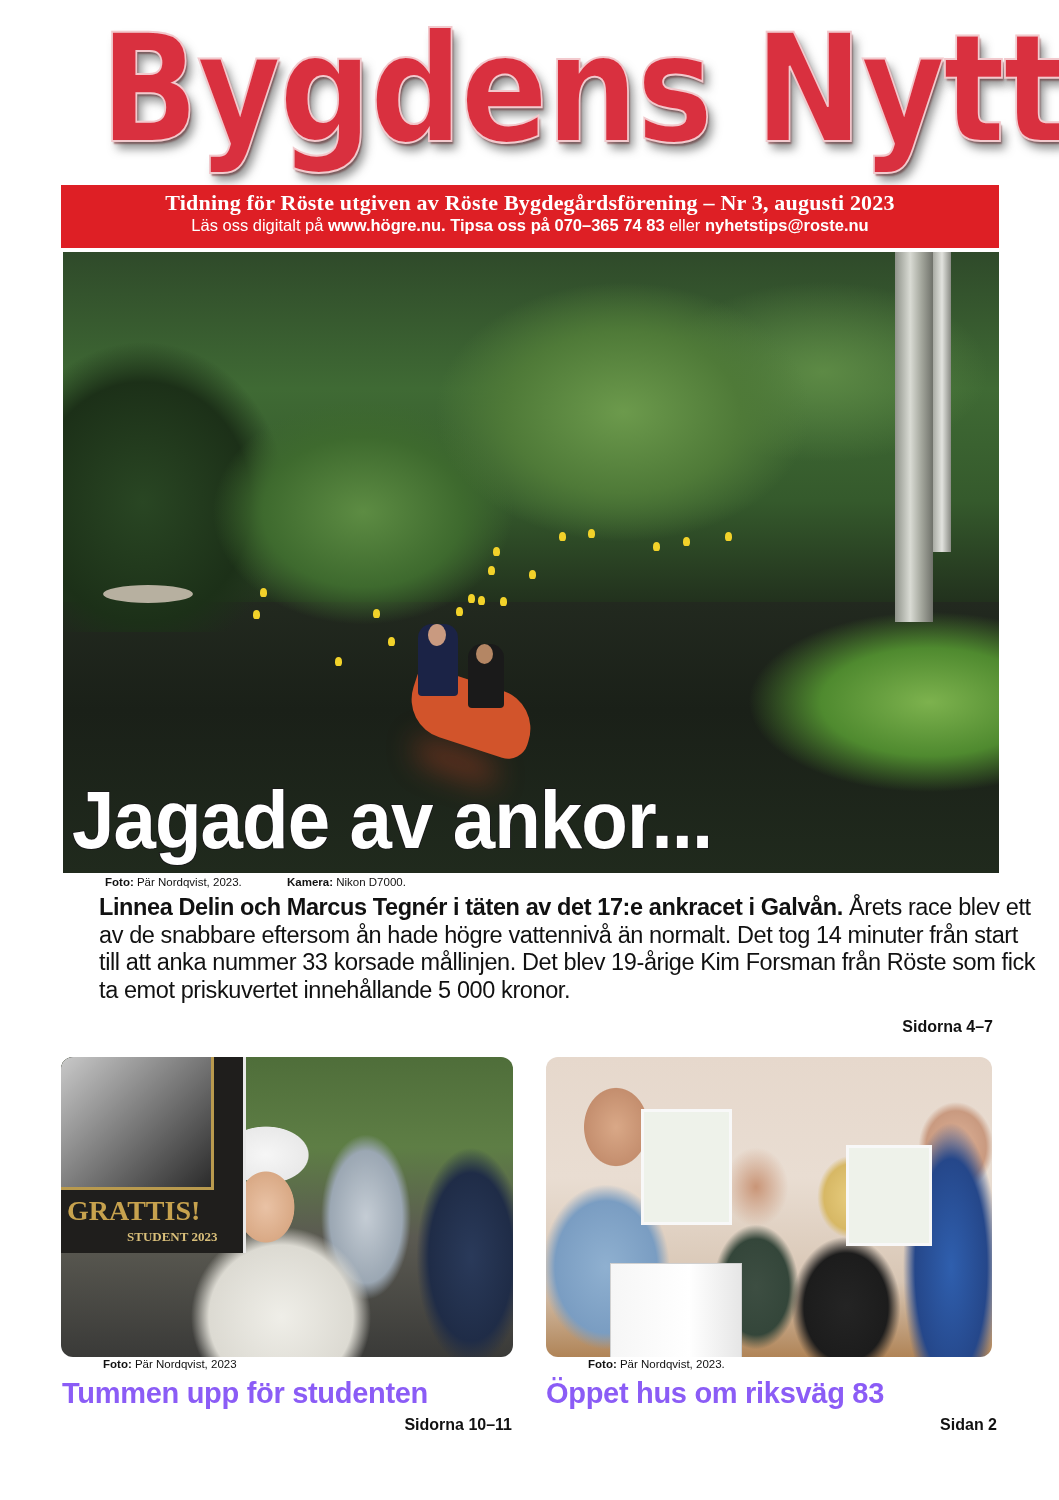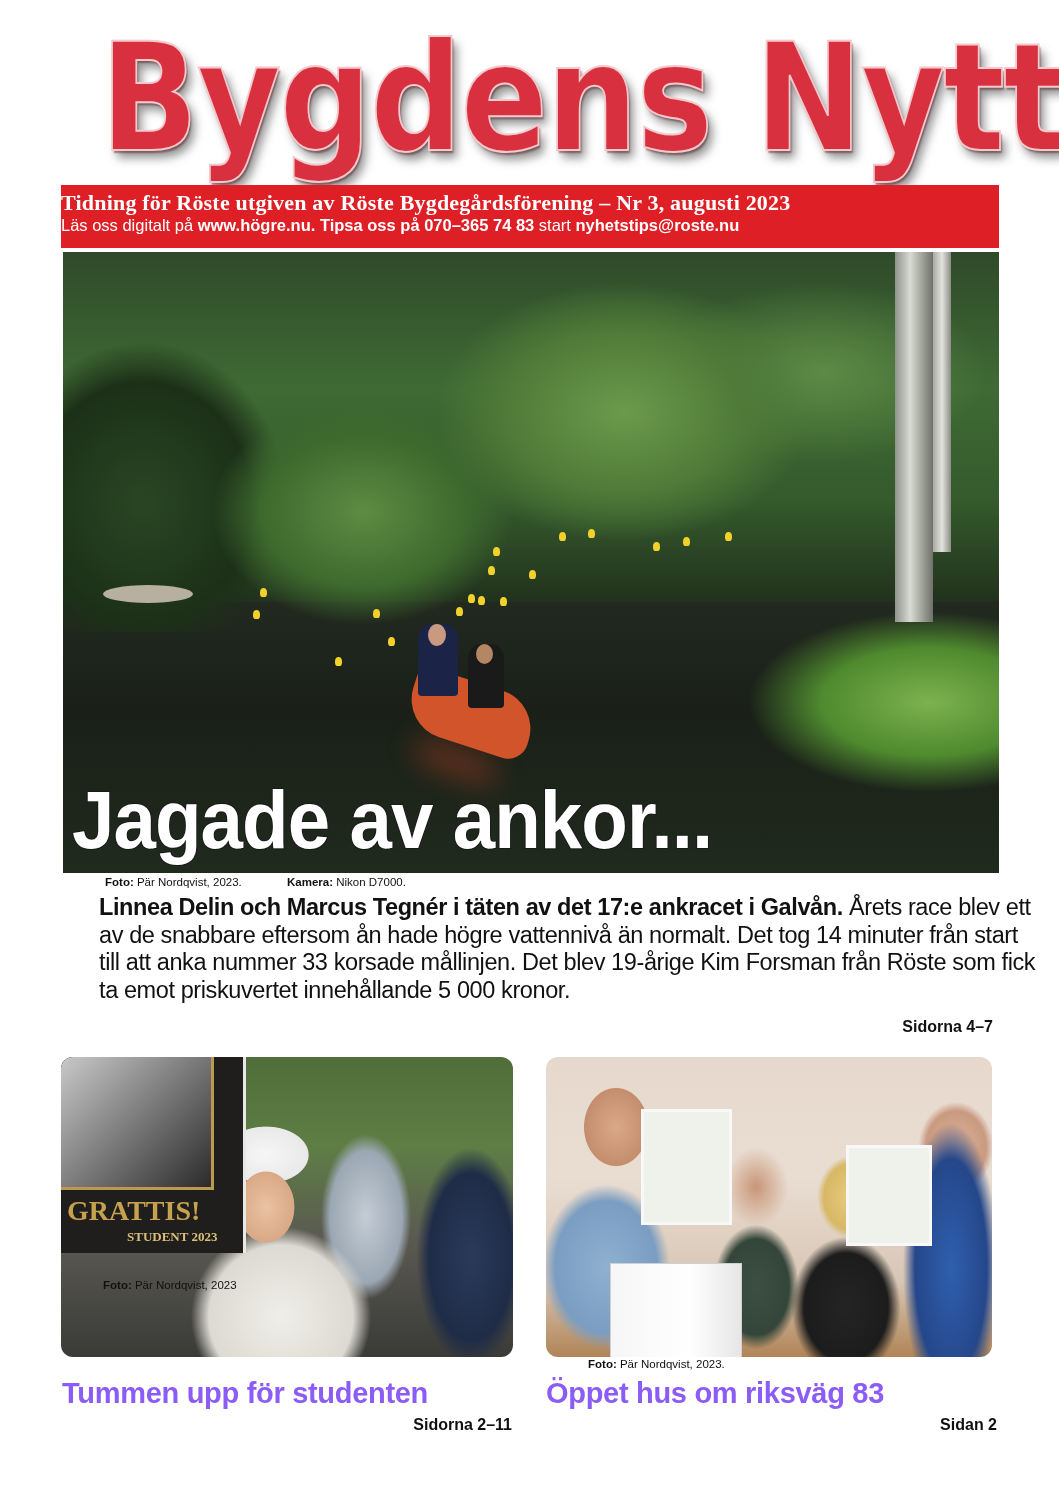--- a/index.html
+++ b/index.html
@@ -1,25 +1,25 @@
 <!DOCTYPE html>
 <html><head>
 <meta charset="utf-8">
 <style>
   html,body{margin:0;padding:0;background:#ffffff;}
   body{width:1059px;height:1500px;position:relative;overflow:hidden;font-family:"Liberation Sans",sans-serif;color:#111;}
-  .masthead{position:absolute;left:62px;top:18px;width:940px;height:160px;text-align:right;}
+  .masthead{position:absolute;left:62px;top:9px;width:940px;height:160px;text-align:right;}
   .masthead-title{
     font-family:"DejaVu Sans",sans-serif;font-weight:bold;font-size:150px;letter-spacing:-2px;line-height:160px;
     color:#d9303f;white-space:nowrap;
     -webkit-text-stroke:2px #f2c9cd;
     text-shadow: 6px 8px 10px rgba(60,60,60,0.55), 2px 3px 2px rgba(120,0,10,0.5);
     transform:scaleX(0.86);transform-origin:center;display:inline-block;margin-left:-40px;
   }
-  .banner{position:absolute;left:61px;top:185px;width:938px;height:63px;background:#de1f25;color:#fff;text-align:left;}
+  .banner{position:absolute;left:61px;top:185px;width:938px;height:63px;background:#de1f25;color:#fff;text-align:center;}
   .banner-line1{font-family:"Liberation Serif",serif;font-weight:bold;font-size:22px;line-height:24px;padding-top:6px;letter-spacing:0.2px;}
   .banner-line2{font-family:"Liberation Sans",sans-serif;font-size:16.5px;line-height:20px;font-weight:bold;}
   .banner-line2 .light{font-weight:normal;}
   .main-photo{position:absolute;left:63px;top:252px;width:936px;height:621px;overflow:hidden;
     background:
       radial-gradient(ellipse 18px 8px at 472px 455px, #e2603e 0%, #d24422 60%, transparent 61%),
       linear-gradient(175deg, transparent 0 0, transparent 0),
       radial-gradient(ellipse 260px 140px at 200px 520px, #1f2a1d 0%, transparent 70%),
       linear-gradient(180deg, #2f4a2a 0%, #3f6a34 22%, #355a2c 40%, #1b2318 62%, #1c2219 100%);}
   .mp-canopy{position:absolute;left:0;top:0;width:936px;height:380px;
@@ -81,21 +81,21 @@
 </head>
 <body>
 
 <div class="masthead">
   <span class="masthead-title">Bygdens Nytt</span>
 </div>
 
 <div class="banner">
   <div class="banner-line1">Tidning för Röste utgiven av Röste Bygdegårdsförening – Nr 3, augusti 2023</div>
   <div class="banner-line2">
-    <span class="light">Läs oss digitalt på </span><span>www.högre.nu</span><span>. Tipsa oss på </span><span>070–365 74 83</span><span class="light"> start </span><span>nyhetstips@roste.nu</span>
+    <span class="light">Läs oss digitalt på </span><span>www.högre.nu</span><span>. Tipsa oss på </span><span>070–365 74 83</span><span class="light"> eller </span><span>nyhetstips@roste.nu</span>
   </div>
 </div>
 
 <div class="main-photo" title="Two people paddling an orange canoe on a dark river under green trees, with many small yellow rubber ducks on the water">
   <div class="mp-water"></div>
   <div class="mp-canopy"></div>
   <div class="mp-bank"></div>
   <div class="mp-birch"></div>
   <div class="mp-birch2"></div>
   <div class="mp-rock"></div>
@@ -133,25 +133,25 @@
 </div>
 <div class="pageref" style="left:793px;top:1018px;width:200px">Sidorna 4–7</div>
 
 <div class="sub-photo photo-grad" title="Smiling graduate in a white student cap giving a thumbs up, holding a sign reading GRATTIS! STUDENT 2023">
   <div class="grad-sign">
     <div class="grad-sign-photo"></div>
     <div class="grad-sign-text">GRATTIS!</div>
     <div class="grad-sign-text2">STUDENT 2023</div>
   </div>
 </div>
-<div class="credit" style="left:61px;top:1278px">
+<div class="credit" style="left:61px;top:1357px">
   <b>Foto:</b><span> Pär Nordqvist, 2023</span>
 </div>
 <div class="sub-headline" style="left:62px;top:1376px">Tummen upp för studenten</div>
-<div class="pageref" style="left:310px;top:1416px;width:202px">Sidorna 2–11</div>
+<div class="pageref" style="left:310px;top:1416px;width:202px">Sidorna 10–11</div>
 
 <div class="sub-photo photo-meeting" title="Four people talking around a table with a white binder and coffee cup in a bright room">
   <div class="window-l"></div>
   <div class="window-r"></div>
   <div class="binder"></div>
 </div>
 <div class="credit" style="left:546px;top:1357px">
   <b>Foto:</b><span> Pär Nordqvist, 2023.</span>
 </div>
 <div class="sub-headline" style="left:546px;top:1376px">Öppet hus om riksväg 83</div>

